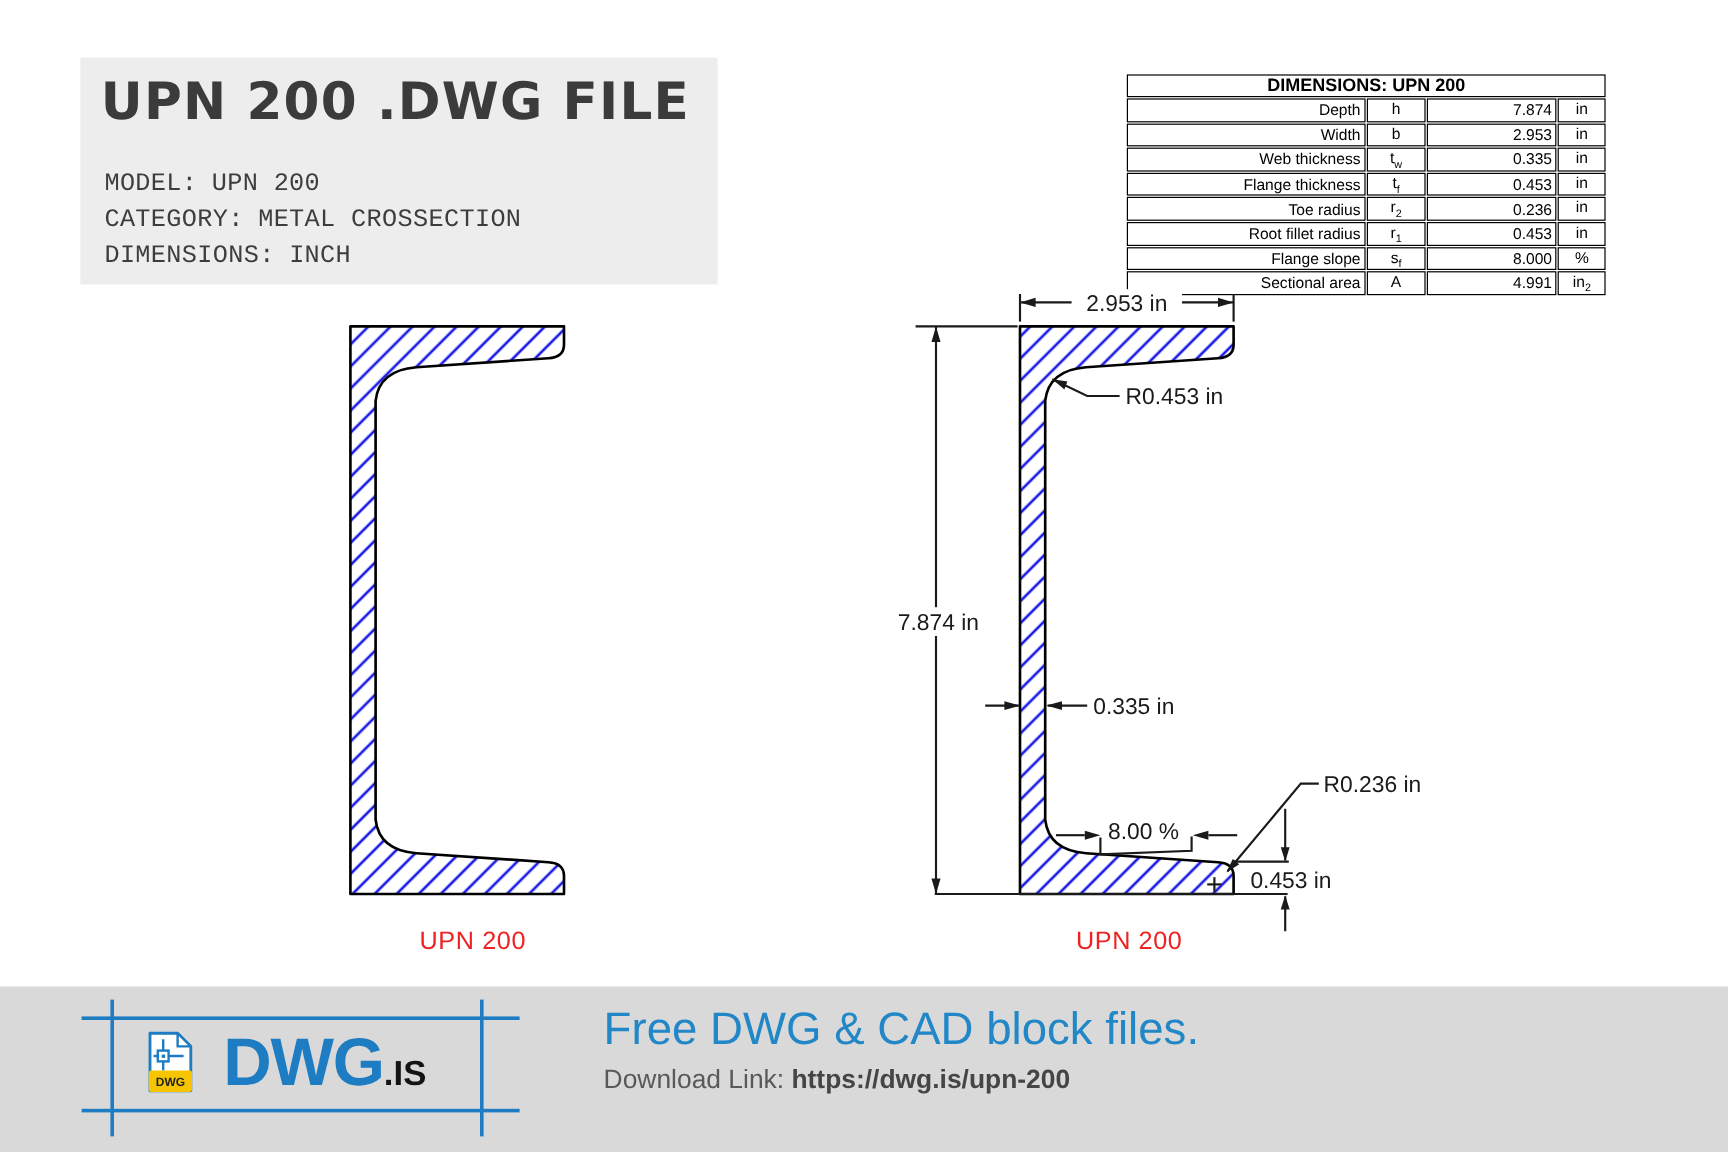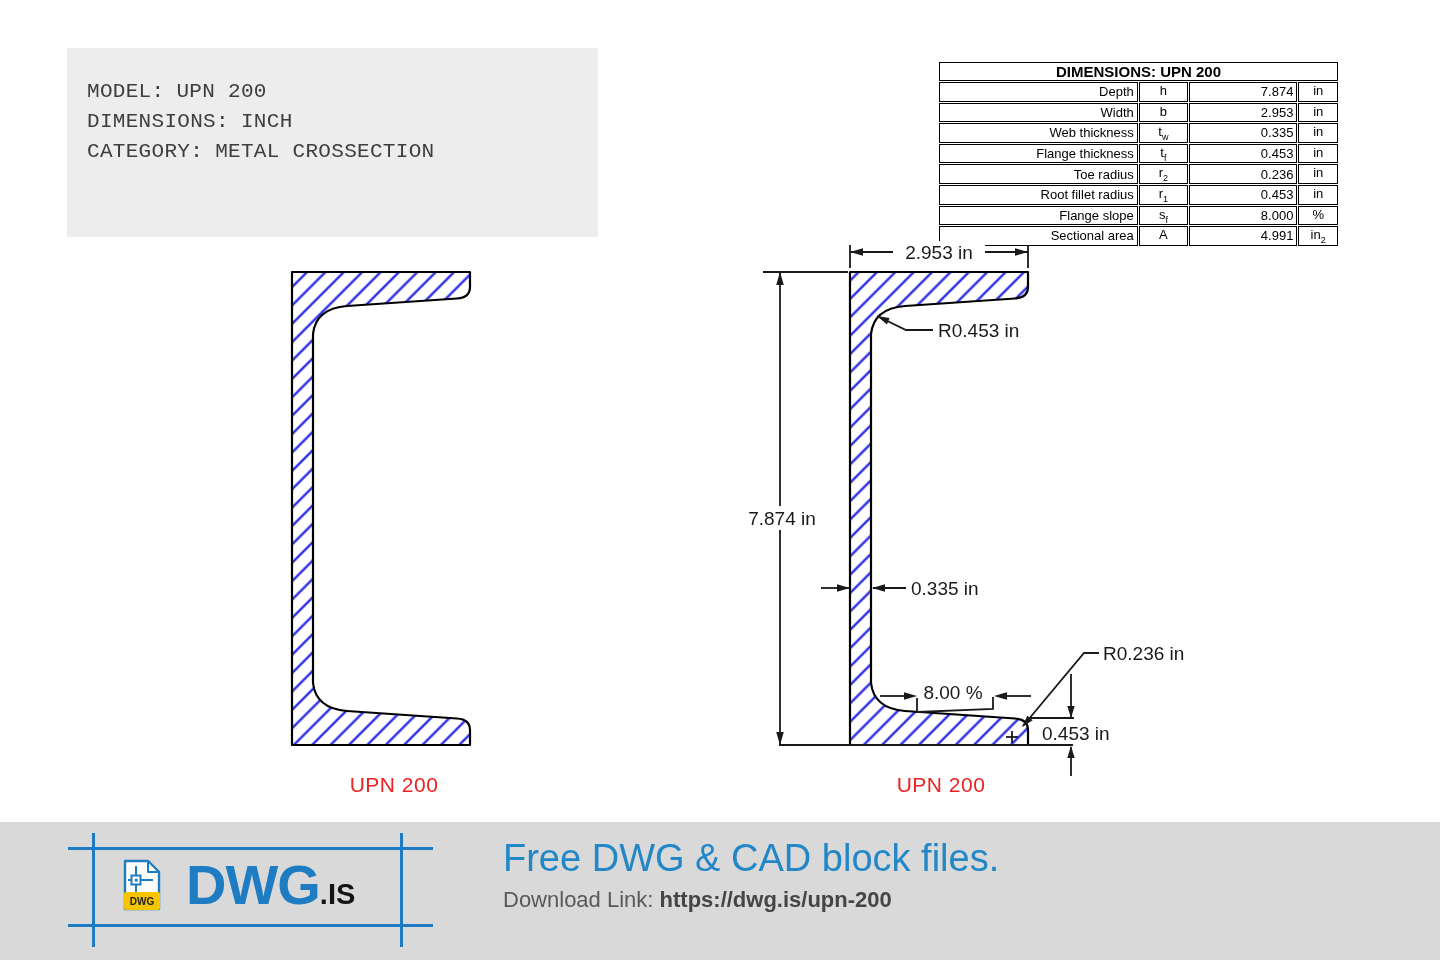--- a/index.html
+++ b/index.html
@@ -59,24 +59,25 @@
   .download-line { position:absolute; left:503px; top:65px; font-size:22px; white-space:nowrap; }
   .dl-label { color:#58595b; }
   .dl-url { color:#454547; font-weight:bold; }
 </style>
 </head>
 <body>
 
 <div class="page">
 
   <div class="header-box">
+    <div class="header-title">UPN 200 .DWG FILE</div>
     <div class="header-meta">
       <div class="mrow"><span>MODEL:</span><span class="mval">UPN 200</span></div>
+      <div class="mrow"><span>CATEGORY:</span><span class="mval">METAL CROSSECTION</span></div>
       <div class="mrow"><span>DIMENSIONS:</span><span class="mval">INCH</span></div>
-      <div class="mrow"><span>CATEGORY:</span><span class="mval">METAL CROSSECTION</span></div>
     </div>
   </div>
 
   <div class="dims-table-wrap">
     <table class="dims">
       <colgroup>
           <col style="width:201px">
           <col style="width:50px">
           <col style="width:110px">
           <col style="width:40px">

